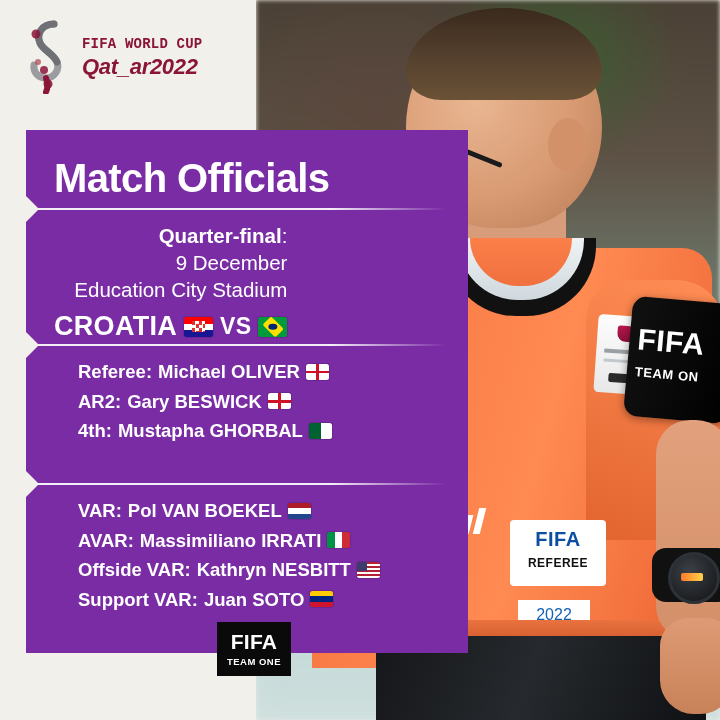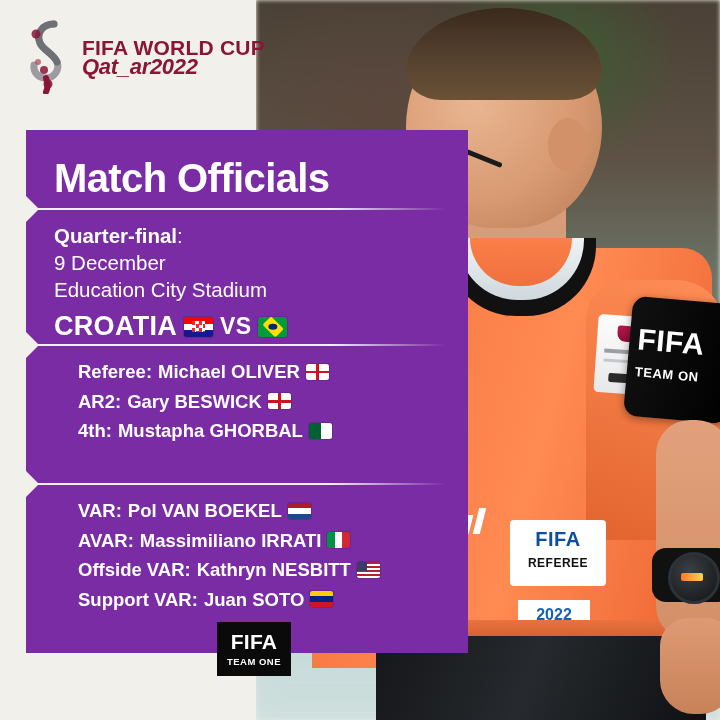--- a/index.html
+++ b/index.html
@@ -69,21 +69,21 @@
 
   .ref .fifabadge{position:absolute;left:254px;top:520px;width:96px;height:66px;
     background:#fff;border-radius:4px;}
   .ref .fifabadge .f1{position:absolute;left:0;right:0;top:8px;text-align:center;
     color:#0b4ea2;font-weight:bold;font-size:20px;letter-spacing:.5px;}
   .ref .fifabadge .f2{position:absolute;left:0;right:0;top:36px;text-align:center;
     color:#111;font-weight:bold;font-size:12px;letter-spacing:.5px;}
   .ref .y2022{position:absolute;left:262px;top:600px;width:72px;height:46px;background:#fff;
     clip-path:polygon(0 0,100% 0,100% 45%,50% 100%,0 45%);}
   .ref .y2022 .yy{position:absolute;left:0;right:0;top:6px;text-align:center;color:#1461b5;
-    font-weight:bold;font-size:16px;}
+    font-weight:normal;font-size:16px;}
   .ref .y2022 .bluebar{position:absolute;left:0;right:0;top:28px;height:8px;background:#1461b5;}
   .ref .adidas{position:absolute;left:196px;top:508px;width:36px;height:26px;}
   .ref .adidas i{position:absolute;bottom:0;width:7px;background:#fff;transform:skewX(-14deg);display:block;}
   .ref .adidas i:nth-child(1){left:0;height:13px;}
   .ref .adidas i:nth-child(2){left:12px;height:19px;}
   .ref .adidas i:nth-child(3){left:24px;height:26px;}
 
   .ref .shorts{position:absolute;left:120px;top:636px;width:330px;height:120px;
     background:linear-gradient(110deg,#15171a,#26292d 45%,#0d0f11 100%);border-radius:18px 30px 0 0;}
   .ref .hem{position:absolute;left:96px;top:620px;width:340px;height:30px;
@@ -96,27 +96,27 @@
     background:#111;border-radius:14px;}
   .ref .watch .face{position:absolute;left:16px;top:4px;width:46px;height:46px;border-radius:50%;
     background:radial-gradient(circle at 40% 35%,#3b4148,#111);border:3px solid #2d3238;}
   .ref .watch .face::after{content:"";position:absolute;left:10px;top:18px;width:22px;height:8px;
     background:linear-gradient(90deg,#ff7a2a,#ffd24a);border-radius:2px;}
 
   
   .wclogo{position:absolute;left:24px;top:18px;width:180px;height:76px;}
   .wclogo .emblem{position:absolute;left:0;top:0;width:58px;height:76px;}
   .wclogo .txt1{position:absolute;left:58px;top:18px;color:#8A1538;font-weight:bold;
-    font-size:21px;letter-spacing:.2px;white-space:nowrap;}
+    font-size:14px;letter-spacing:.2px;white-space:nowrap;font-family:Liberation Mono, monospace;}
   .wclogo .txt2{position:absolute;left:58px;top:36px;color:#8A1538;font-weight:bold;
     font-size:22px;letter-spacing:-.3px;white-space:nowrap;font-style:italic;}
 
   
   .card{position:absolute;left:26px;top:130px;width:442px;height:523px;background:#7A2CA5;}
-  .card .inner{position:relative;width:100%;height:100%;}
+  .card .inner{position:relative;width:100%;height:100%;text-align:right;}
 
   .notch{position:absolute;left:0;width:13px;height:26px;background:#F2F0EA;
     clip-path:polygon(0 0,100% 50%,0 100%);}
 
   .title{position:absolute;left:28px;top:26px;color:#fff;font-weight:bold;
     font-size:40px;letter-spacing:-.6px;}
 
   .rule{position:absolute;left:10px;height:2px;
     background:linear-gradient(90deg,rgba(255,255,255,.92) 0%,rgba(255,255,255,.92) 72%,rgba(255,255,255,0) 100%);
     width:410px;}

